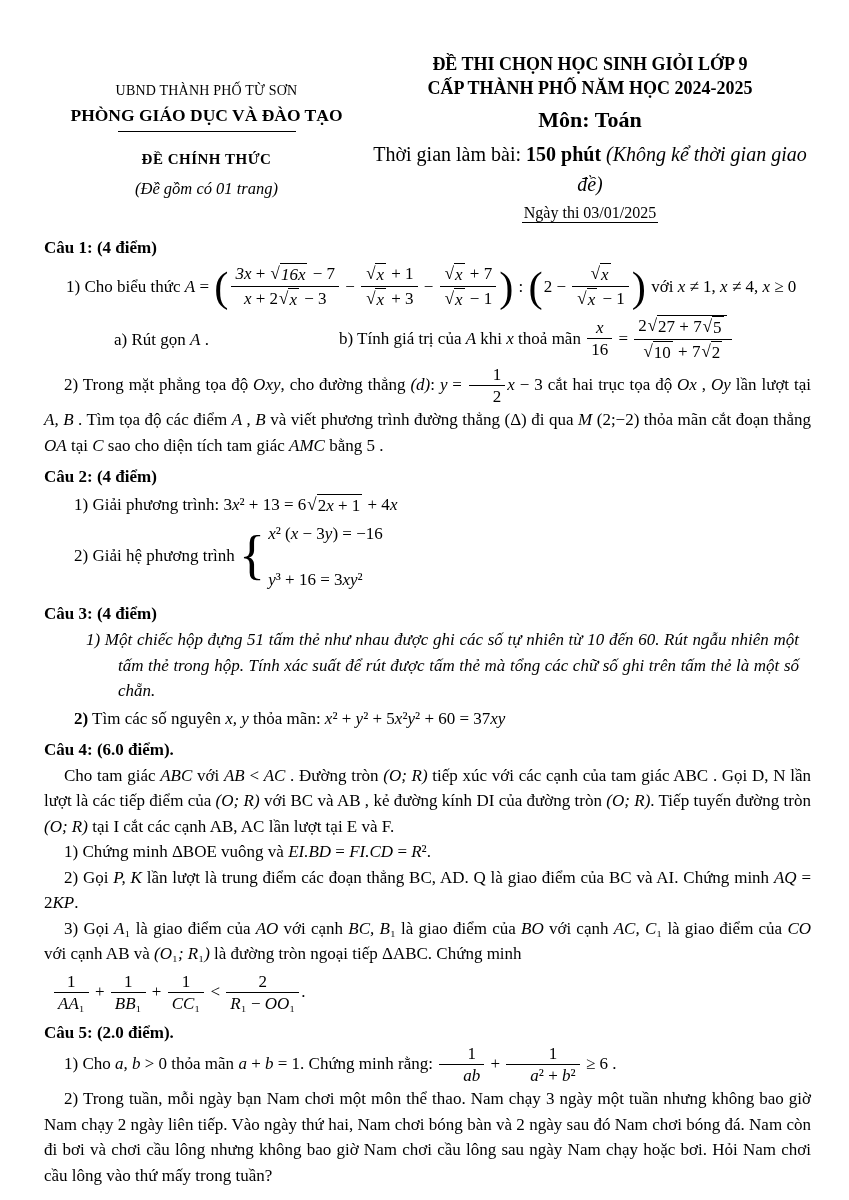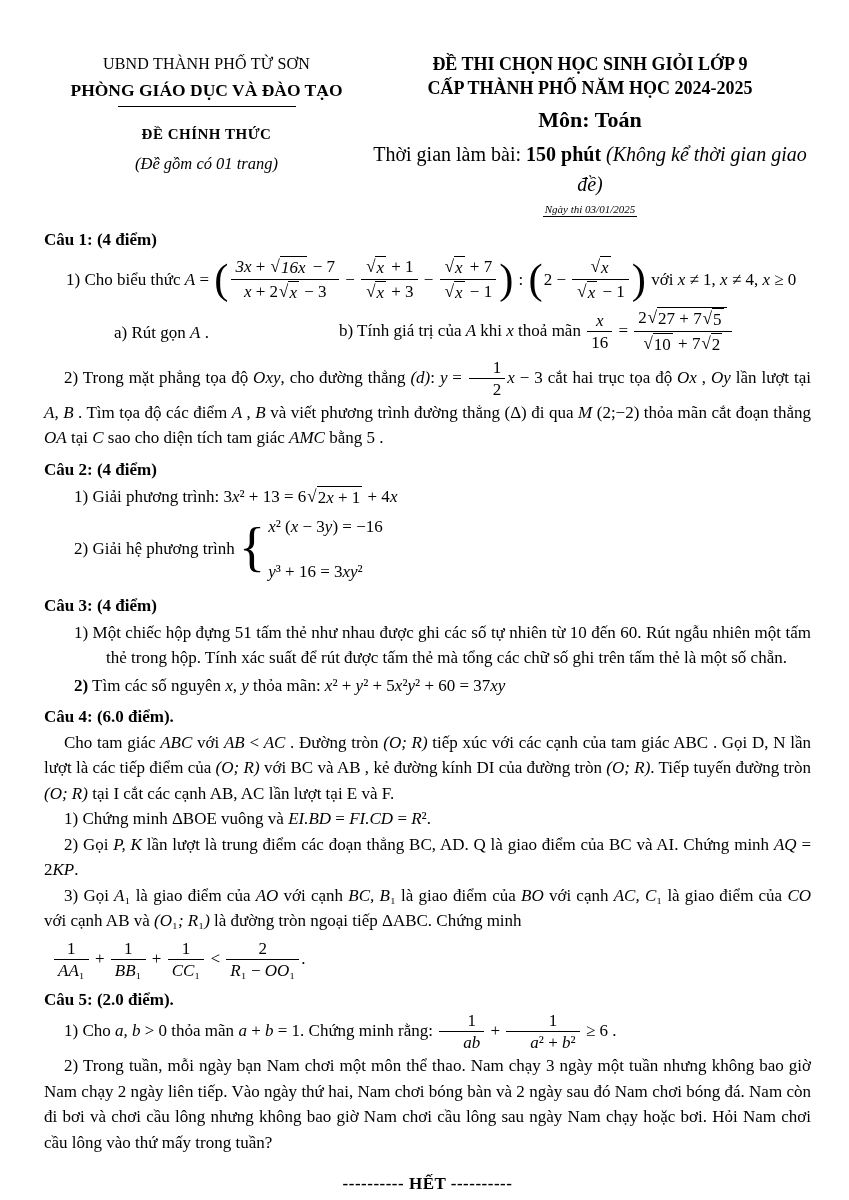--- a/index.html
+++ b/index.html
@@ -7,42 +7,42 @@
     width:849px;height:1200px;box-sizing:border-box;position:relative;
     background:#fff;color:#000;overflow:hidden;
     font-family:"Liberation Serif","DejaVu Serif",serif;
     font-size:17px;line-height:1.5;
     padding:52px 38px 0 44px;
   }
   
   .header{display:flex;margin-bottom:10px;}
   .h-left{width:325px;text-align:center;flex-shrink:0;}
   .h-right{flex:1;text-align:center;}
-  .h-org1{font-size:16px;letter-spacing:.2px;}
+  .h-org1{font-size:14px;letter-spacing:.2px;margin-top:28px;}
   .h-org2{font-size:17.5px;font-weight:bold;margin-top:1px;}
   .h-rule{width:178px;height:0;border-bottom:1.8px solid #000;margin:3px auto 0;}
   .h-official{font-size:15px;font-weight:bold;margin-top:16px;letter-spacing:.5px;}
   .h-pages{font-style:italic;font-size:16.5px;margin-top:6px;}
   .h-title1,.h-title2{font-size:18px;font-weight:bold;line-height:1.35;}
   .h-subject{font-size:22px;font-weight:bold;margin-top:2px;}
   .h-time{font-size:20px;margin-top:3px;}
   .h-time .tbold{font-weight:bold;}
   .h-time .tital{font-style:italic;}
-  .h-date{font-size:11px;margin-top:2px;font-style:italic;}
+  .h-date{font-size:16px;margin-top:2px;}
   .h-date span{border-bottom:1.6px solid #000;padding:0 2px 1px;}
   
   .qhead{font-weight:bold;margin-top:6px;}
   .para{text-align:justify;}
   .ind20{text-indent:20px;}
   .item-c1{padding-left:22px;margin:4px 0 2px;}
   .ab-row{display:flex;margin:4px 0 2px;align-items:center;}
   .ab-a{margin-left:70px;width:225px;flex-shrink:0;}
   .ab-b{flex:1;}
   .item-c2{padding-left:30px;margin:2px 0;}
-  .item-c3{padding-left:62px;text-indent:-32px;text-align:justify;margin:1px 0;}
+  .item-c3{padding-left:62px;text-indent:-32px;text-align:justify;margin:1px 12px;font-style:italic;}
   .formula-line{margin:6px 0 2px 8px;}
   .centerline{text-align:center;font-weight:bold;margin-top:16px;letter-spacing:.5px;}
   .nameline{font-weight:normal;margin-top:10px;font-size:17.5px;display:flex;}
   .nameline .nm2{margin-left:2px;}
   
   .math{white-space:normal;}
   .mi{font-style:italic;}
   .mb{font-weight:bold;}
   .mt{font-style:normal;}
   .frac{display:inline-flex;flex-direction:column;vertical-align:middle;text-align:center;margin:0 2px;line-height:1.12;position:relative;top:-1px;}

